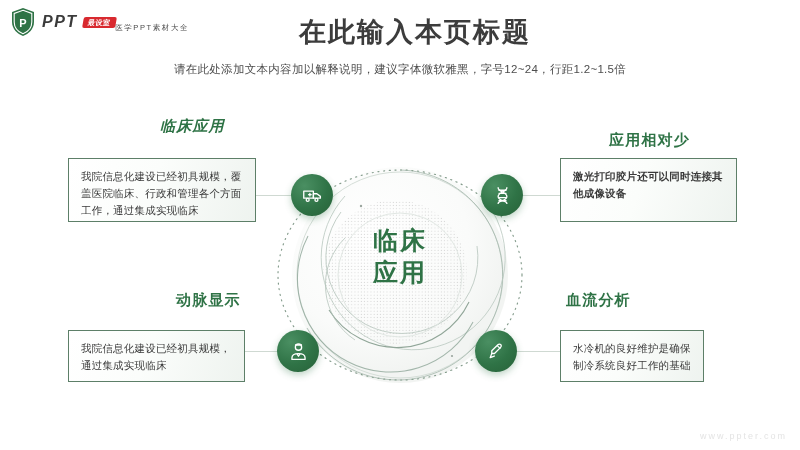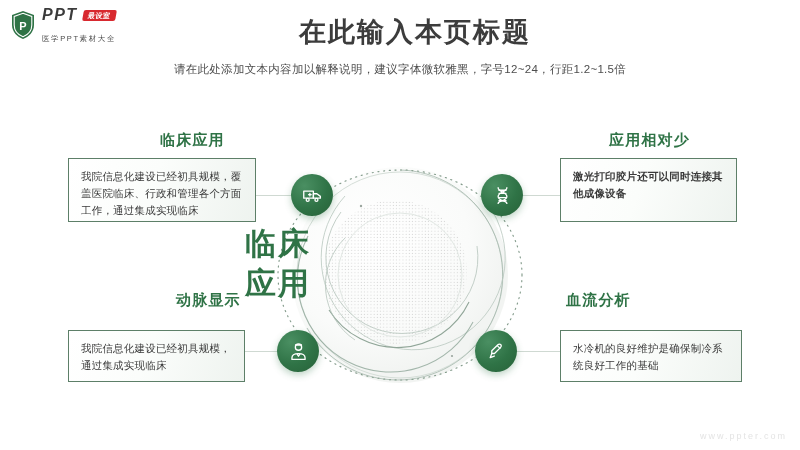--- a/index.html
+++ b/index.html
@@ -7,43 +7,43 @@
     width:800px;height:450px;overflow:hidden;background:#ffffff;
     font-family:"Liberation Sans","DejaVu Sans",sans-serif;
     -webkit-font-smoothing:antialiased;
   }
   #slide{position:relative;width:800px;height:450px;background:#fff;}
 
   
   .logo{position:absolute;left:10px;top:7px;display:flex;align-items:center;gap:6px;}
   .logo-shield{width:26px;height:30px;position:relative;flex:0 0 auto;}
   .logo-shield svg{display:block;}
-  .logo-text{display:flex;flex-direction:column;justify-content:flex-start;line-height:1;}
+  .logo-text{display:flex;flex-direction:row;justify-content:flex-start;line-height:1;}
   .logo-row1{display:flex;align-items:center;gap:5px;}
   .logo-ppt{font-size:16px;font-weight:bold;font-style:italic;color:#3b3b3b;letter-spacing:1.5px;}
   .logo-badge{background:#d8292f;color:#fff;font-size:7px;padding:2px 5px 2px 5px;border-radius:2px;
               letter-spacing:.5px;transform:skewX(-10deg);font-weight:bold;}
   .logo-sub{font-size:7.5px;color:#4a4a4a;letter-spacing:1.6px;margin-top:12px;}
 
   
   .page-title{
     position:absolute;left:0;right:0;top:14px;text-align:center;
     font-size:27px;font-weight:bold;color:#3c3c3c;letter-spacing:2px;padding-left:30px;
   }
   .page-subtitle{
     position:absolute;left:0;right:0;top:62px;text-align:center;
     font-size:11.5px;color:#4d4d4d;letter-spacing:.3px;
   }
 
   
   .center-graphic{position:absolute;left:245px;top:150px;width:310px;height:250px;}
   .center-graphic svg{display:block;position:absolute;left:0;top:0;}
   .center-label{
-    position:absolute;left:0;right:0;top:74px;
-    font-size:31px;font-weight:bold;color:#2f7346;line-height:1.28;letter-spacing:2px;
+    position:absolute;left:0;right:0;top:74px;text-align:center;
+    font-size:25px;font-weight:bold;color:#2f7346;line-height:1.28;letter-spacing:2px;
   }
   .center-label span{display:block;}
 
   
   .node{
     position:absolute;width:42px;height:42px;border-radius:50%;
     background:radial-gradient(circle at 32% 28%,#4a8f62 0%,#2f7346 55%,#276138 100%);
     box-shadow:0 3px 7px rgba(47,115,70,.30);
     display:flex;align-items:center;justify-content:center;
   }
@@ -66,26 +66,26 @@
     background:linear-gradient(110deg,#ffffff 0%,#fbfdfb 45%,#eef3ef 100%);
     box-sizing:border-box;padding:9px 12px;
   }
   .card-body{
     font-size:10.5px;color:#3a3a3a;line-height:1.62;letter-spacing:.2px;
   }
   .card-title{
     position:absolute;font-size:15px;font-weight:bold;color:#2f7346;letter-spacing:1.2px;
   }
   .card-tl{left:68px;top:158px;width:188px;height:64px;}
-  .title-tl{left:160px;top:131px;}
+  .title-tl{left:160px;top:117px;font-style:italic;}
   .card-tr{left:560px;top:158px;width:177px;height:64px;font-weight:bold;}
   .title-tr{left:566px;top:131px;margin-left:43px;}
   .card-bl{left:68px;top:330px;width:177px;height:52px;}
   .title-bl{left:176px;top:291px;}
-  .card-br{left:560px;top:330px;width:182px;height:52px;}
+  .card-br{left:560px;top:330px;width:144px;height:52px;}
   .title-br{left:566px;top:291px;}
 
   
   .footer-watermark{
     position:absolute;right:13px;bottom:9px;font-size:9px;color:#e4e4e4;letter-spacing:2px;
   }
 </style>
 </head>
 <body>
 

